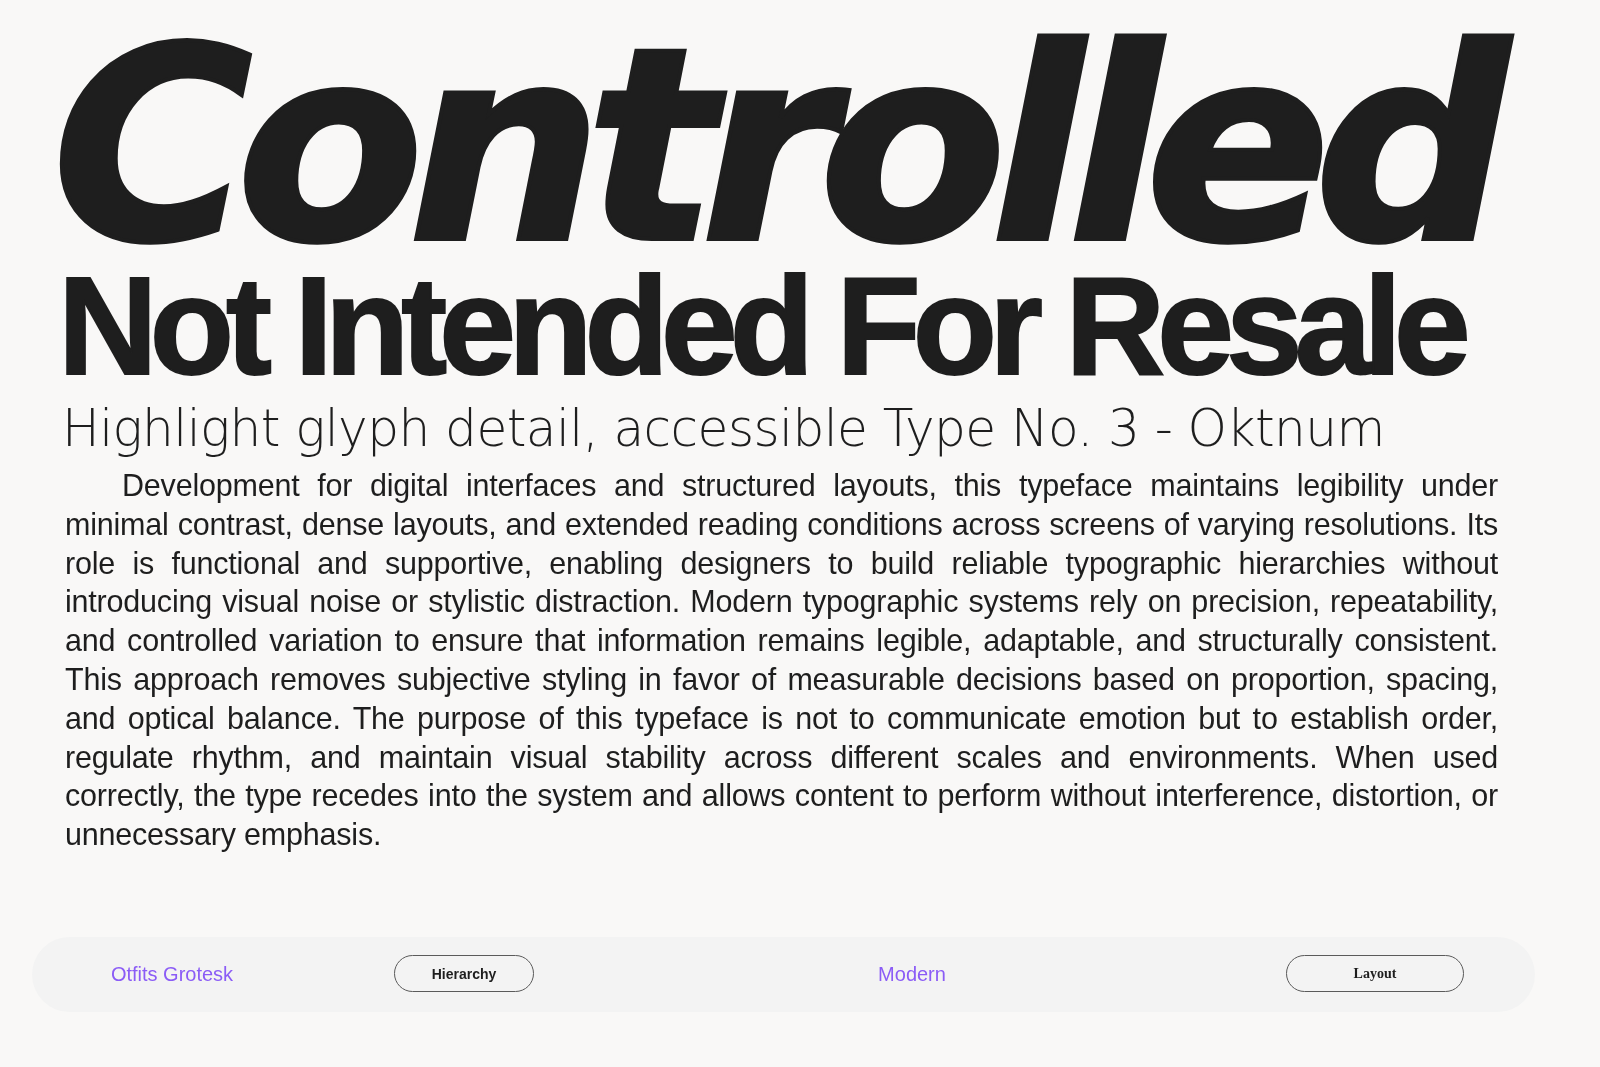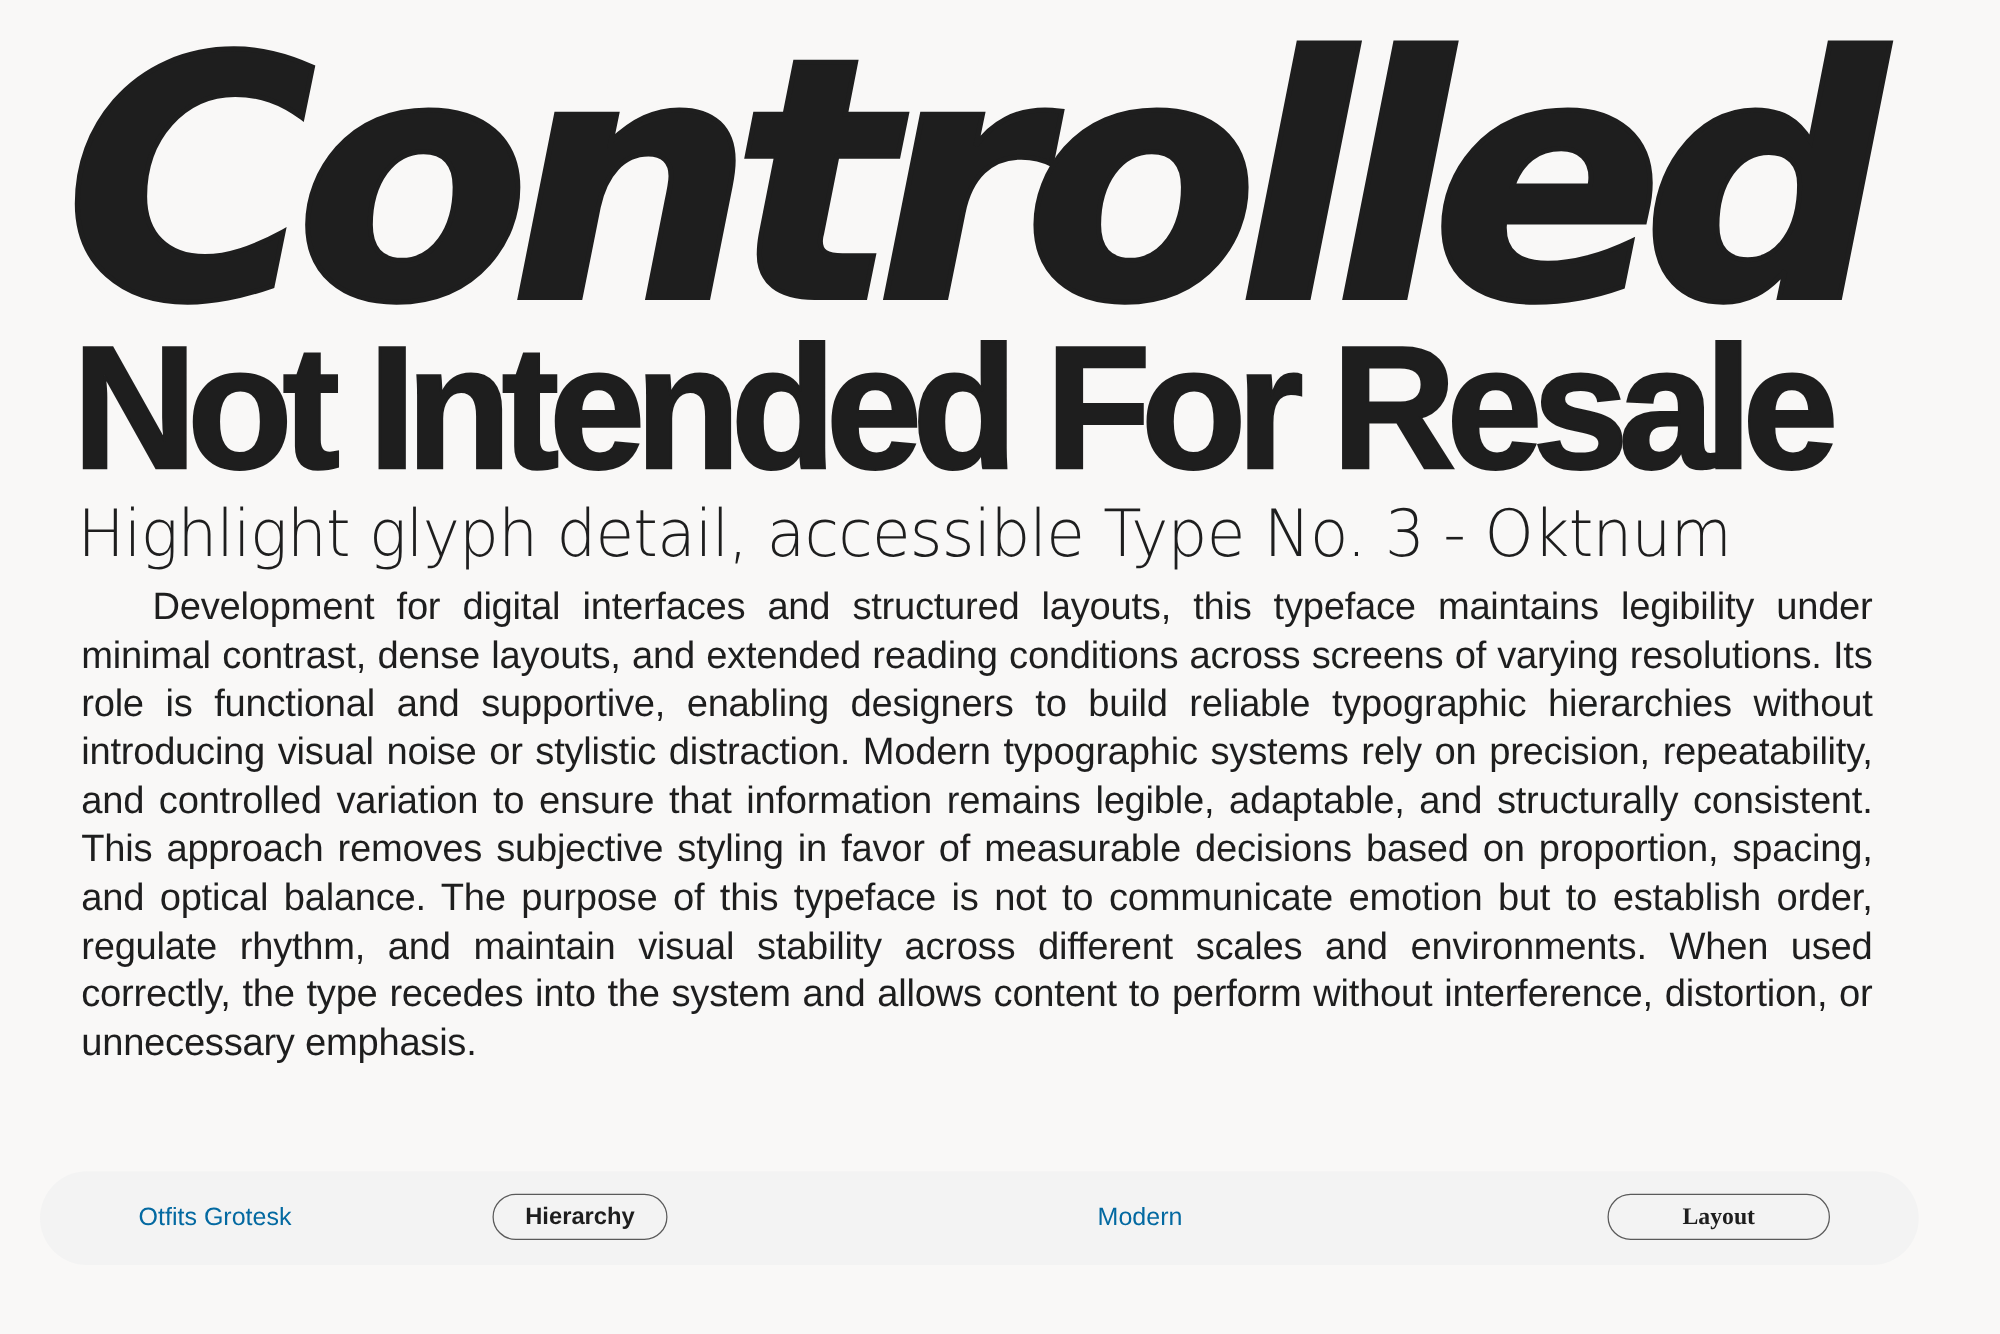--- a/index.html
+++ b/index.html
@@ -86,38 +86,38 @@
     }
     .footer-item {
       position: absolute;
       top: 0;
       height: 75px;
       display: flex;
       align-items: center;
       justify-content: center;
       font-family: "Liberation Sans", sans-serif;
       font-size: 20px;
-      color: #0369a1;
+      color: #8b5cf6;
     }
     .footer-label {
       cursor: default;
     }
     .pill {
       position: absolute;
       top: 18px;
       height: 37px;
       border: 1.5px solid #5a5a5a;
       border-radius: 19px;
       box-sizing: border-box;
       display: flex;
       align-items: center;
       justify-content: center;
       font-family: "Liberation Sans", sans-serif;
       font-weight: 700;
-      font-size: 19px;
+      font-size: 14px;
       color: #1e1e1e;
       background: transparent;
       cursor: pointer;
     }
   </style>
 </head>
 <body>
 
 <h1 class="headline-1">Controlled</h1>
 

